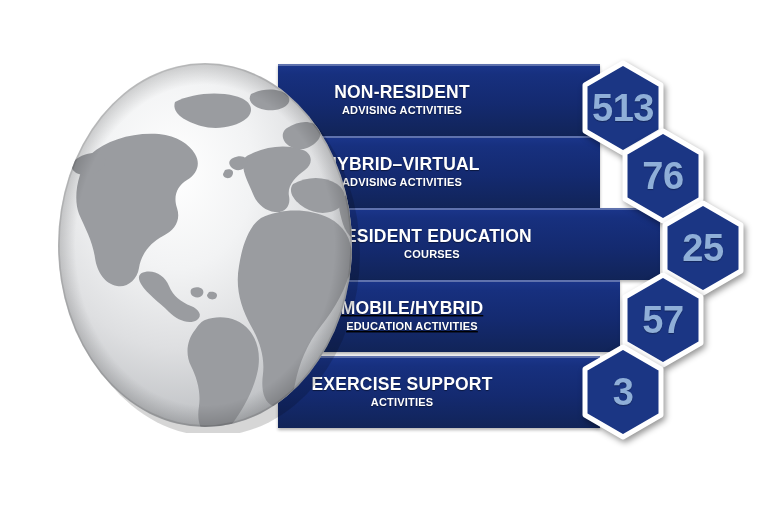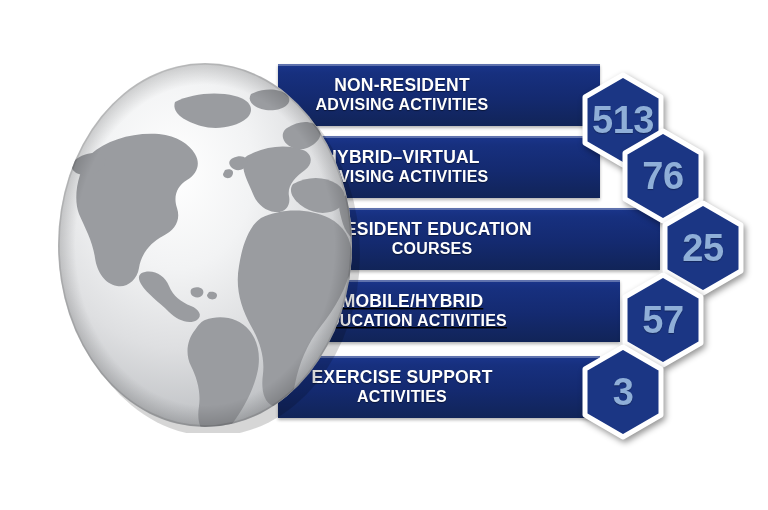--- a/index.html
+++ b/index.html
@@ -38,21 +38,21 @@
     position: absolute;
     left: 0;
     top: 0;
     width: 768px;
     height: 510px;
     z-index: 2;
   }
   .bar {
     position: absolute;
     left: 278px;
-    height: 62px;
+    height: 72px;
     background: linear-gradient(180deg,
         #1b368c 0%,
         #17307f 14%,
         #142a70 55%,
         #112458 100%);
     box-shadow: 0 2px 3px rgba(0,0,0,0.30);
     display: flex;
     flex-direction: column;
     align-items: center;
     justify-content: center;
@@ -72,21 +72,21 @@
     font-size: 17.5px;
     letter-spacing: 0.2px;
     line-height: 1.05;
     text-align: center;
     white-space: nowrap;
     text-shadow: 0 1px 1px rgba(0,0,0,0.45);
   }
   .bar-sub {
     color: #ffffff;
     font-weight: bold;
-    font-size: 16px;
+    font-size: 11px;
     letter-spacing: 0.2px;
     line-height: 1.15;
     text-align: center;
     white-space: nowrap;
     margin-top: 2px;
     text-shadow: 0 1px 1px rgba(0,0,0,0.45);
   }
 
   
   .hex {
@@ -218,21 +218,21 @@
                  C285 156,282 146,286 140 Z"></path>
         <path d="M296 196 C306 190,310 196,310 206 L310 244 C302 240,294 226,292 212
                  C291 204,293 198,296 196 Z"></path>
       </g>
 
       <ellipse cx="150" cy="187" rx="147" ry="182" fill="url(#rimGrad)"></ellipse>
       <ellipse cx="150" cy="187" rx="146" ry="181" fill="none" stroke="rgba(0,0,0,0.10)" stroke-width="1.5"></ellipse>
     </svg>
   </div>
 
-  <div class="hex" style="left:581px;top:72px;">
+  <div class="hex" style="left:581px;top:60px;">
     <svg viewBox="0 0 84 96">
       <polygon points="42,3 80,25 80,71 42,93 4,71 4,25" fill="#1b3684" stroke="#ffffff" stroke-width="5" stroke-linejoin="round"></polygon>
     </svg>
     <div class="hex-value">513</div>
   </div>
 
   <div class="hex" style="left:621px;top:128px;">
     <svg viewBox="0 0 84 96">
       <polygon points="42,3 80,25 80,71 42,93 4,71 4,25" fill="#1b3684" stroke="#ffffff" stroke-width="5" stroke-linejoin="round"></polygon>
     </svg>

